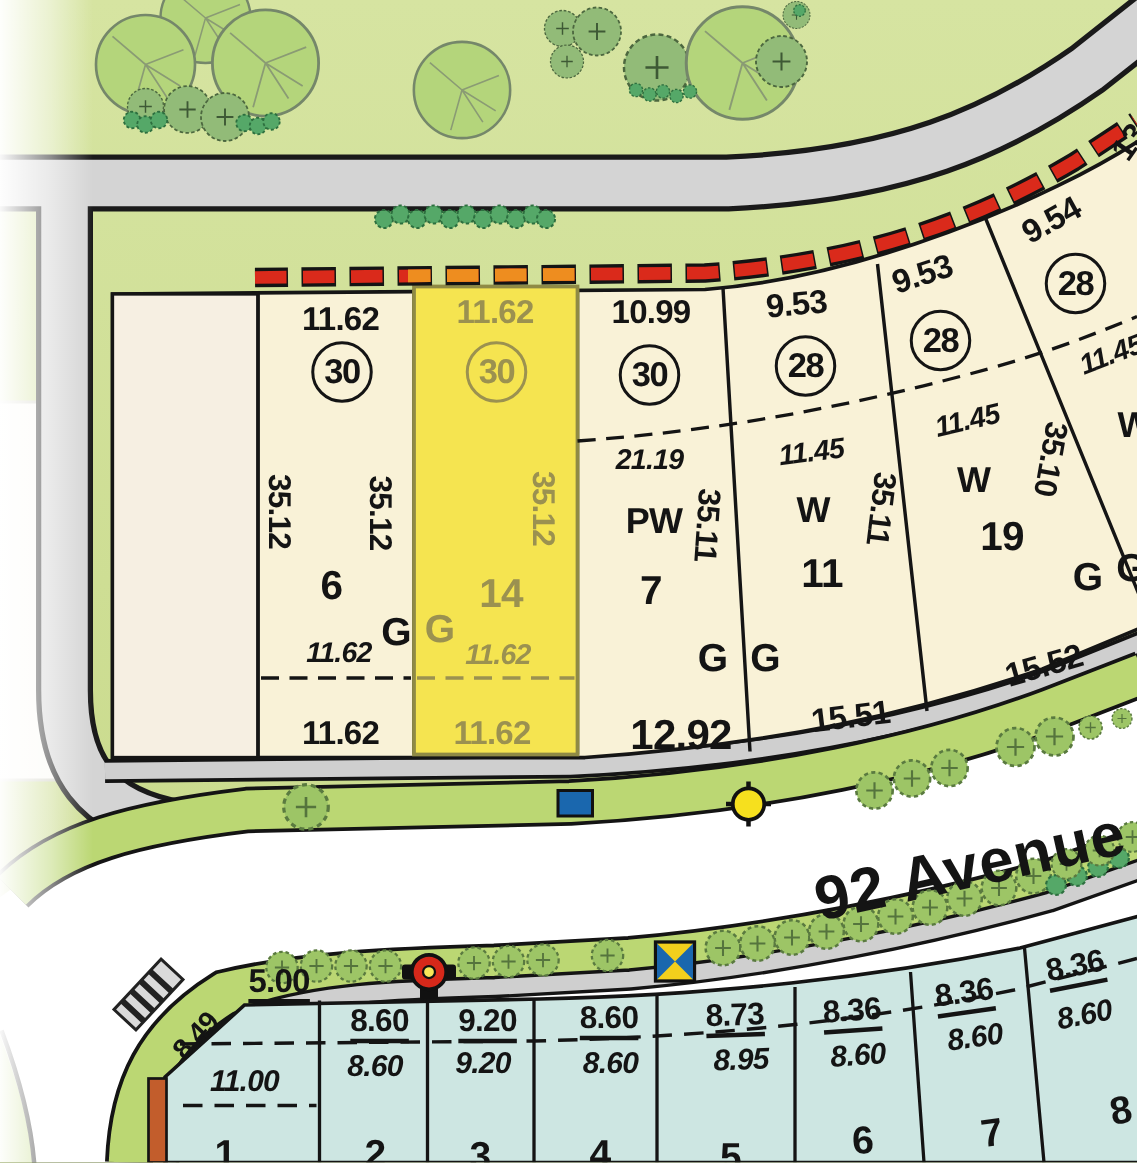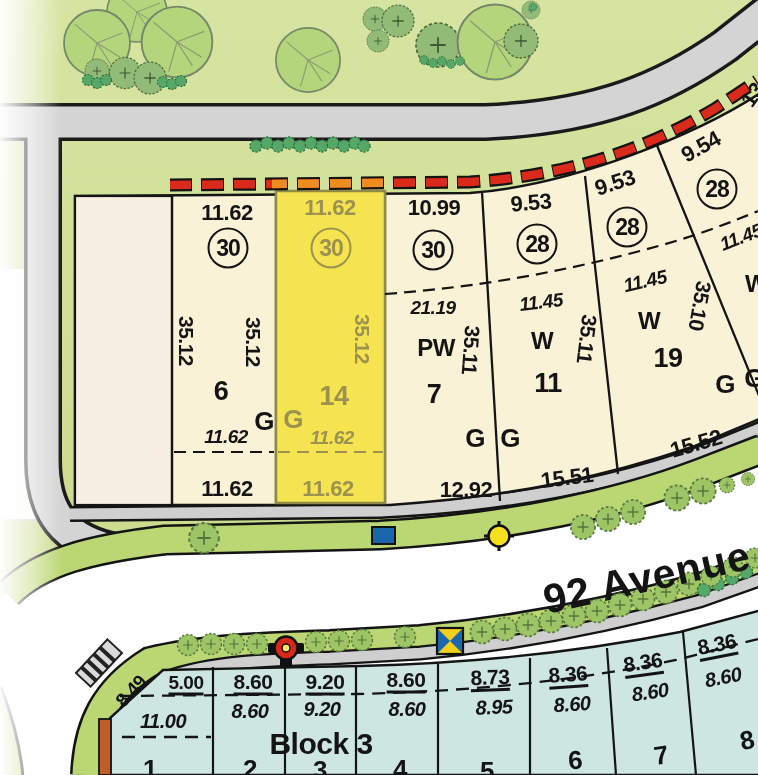--- a/index.html
+++ b/index.html
@@ -242,21 +242,21 @@
 <span class="lbl it ol" style="left:332px;top:437px;font-size:19px;transform:translate(-50%,-50%)">11.62</span>
 <span class="lbl ol" style="left:328px;top:489px;font-size:22px;transform:translate(-50%,-50%)">11.62</span>
 
 <span class="lbl" style="left:434px;top:208px;font-size:22px;transform:translate(-50%,-50%)">10.99</span>
 <span class="circ" style="left:433px;top:250px;transform:translate(-50%,-50%)">30</span>
 <span class="lbl it" style="left:433px;top:307px;font-size:19px;transform:translate(-50%,-50%)">21.19</span>
 <span class="lbl" style="left:436px;top:348px;font-size:24px;transform:translate(-50%,-50%)">PW</span>
 <span class="lbl" style="left:471px;top:350px;font-size:21px;transform:translate(-50%,-50%) rotate(94deg)">35.11</span>
 <span class="lbl" style="left:434px;top:394px;font-size:27px;transform:translate(-50%,-50%)">7</span>
 <span class="lbl" style="left:475px;top:438px;font-size:26px;transform:translate(-50%,-50%)">G</span>
-<span class="lbl" style="left:466px;top:490px;font-size:22px;transform:translate(-50%,-50%)">12.92</span>
+<span class="lbl" style="left:454px;top:490px;font-size:28px;transform:translate(-50%,-50%)">12.92</span>
 
 <span class="lbl" style="left:531px;top:203px;font-size:22px;transform:translate(-50%,-50%) rotate(-5deg)">9.53</span>
 <span class="circ" style="left:537px;top:244px;transform:translate(-50%,-50%)">28</span>
 <span class="lbl it" style="left:541px;top:302px;font-size:19px;transform:translate(-50%,-50%) rotate(-7deg)">11.45</span>
 <span class="lbl" style="left:542px;top:341px;font-size:24px;transform:translate(-50%,-50%)">W</span>
 <span class="lbl" style="left:587px;top:339px;font-size:21px;transform:translate(-50%,-50%) rotate(97deg)">35.11</span>
 <span class="lbl" style="left:548px;top:383px;font-size:27px;transform:translate(-50%,-50%)">11</span>
 <span class="lbl" style="left:510px;top:438px;font-size:26px;transform:translate(-50%,-50%)">G</span>
 <span class="lbl" style="left:567px;top:478px;font-size:22px;transform:translate(-50%,-50%) rotate(-7deg)">15.51</span>
 
@@ -271,22 +271,21 @@
 
 <span class="lbl" style="left:701px;top:147px;font-size:22px;transform:translate(-50%,-50%) rotate(-29deg)">9.54</span>
 <span class="circ" style="left:717px;top:189px;transform:translate(-50%,-50%)">28</span>
 <span class="lbl it" style="left:741px;top:237px;font-size:19px;transform:translate(-50%,-50%) rotate(-21deg)">11.45</span>
 <span class="lbl" style="left:756px;top:284px;font-size:24px;transform:translate(-50%,-50%)">W</span>
 <span class="lbl" style="left:754px;top:378px;font-size:26px;transform:translate(-50%,-50%)">G</span>
 <span class="lbl" style="left:753px;top:95px;font-size:22px;transform:translate(-50%,-50%) rotate(-55deg)">13</span>
 
 <span class="lbl street" style="left:647px;top:578px;font-size:41px;transform:translate(-50%,-50%) rotate(-12.5deg)">92 Avenue</span>
 
-<span class="lbl" style="left:321px;top:744px;font-size:30px;transform:translate(-50%,-50%)">Block 3</span>
-<span class="lbl ul" style="left:186px;top:684px;font-size:19px;transform:translate(-50%,-50%)">5.00</span>
+<span class="lbl ul" style="left:186px;top:656px;font-size:22px;transform:translate(-50%,-50%)">5.00</span>
 <span class="lbl it" style="left:163px;top:721px;font-size:20px;transform:translate(-50%,-50%)">11.00</span>
 <span class="lbl" style="left:131px;top:691px;font-size:19px;transform:translate(-50%,-50%) rotate(-47deg)">8.49</span>
 <span class="lbl" style="left:150px;top:769px;font-size:26px;transform:translate(-50%,-50%)">1</span>
 <span class="lbl ul" style="left:253px;top:683px;font-size:21px;transform:translate(-50%,-50%)">8.60</span>
 <span class="lbl it" style="left:250px;top:711px;font-size:20px;transform:translate(-50%,-50%)">8.60</span>
 <span class="lbl" style="left:250px;top:769px;font-size:26px;transform:translate(-50%,-50%)">2</span>
 <span class="lbl ul" style="left:325px;top:683px;font-size:21px;transform:translate(-50%,-50%)">9.20</span>
 <span class="lbl it" style="left:322px;top:709px;font-size:20px;transform:translate(-50%,-50%)">9.20</span>
 <span class="lbl" style="left:320px;top:770px;font-size:26px;transform:translate(-50%,-50%)">3</span>
 <span class="lbl ul" style="left:406px;top:681px;font-size:21px;transform:translate(-50%,-50%)">8.60</span>

